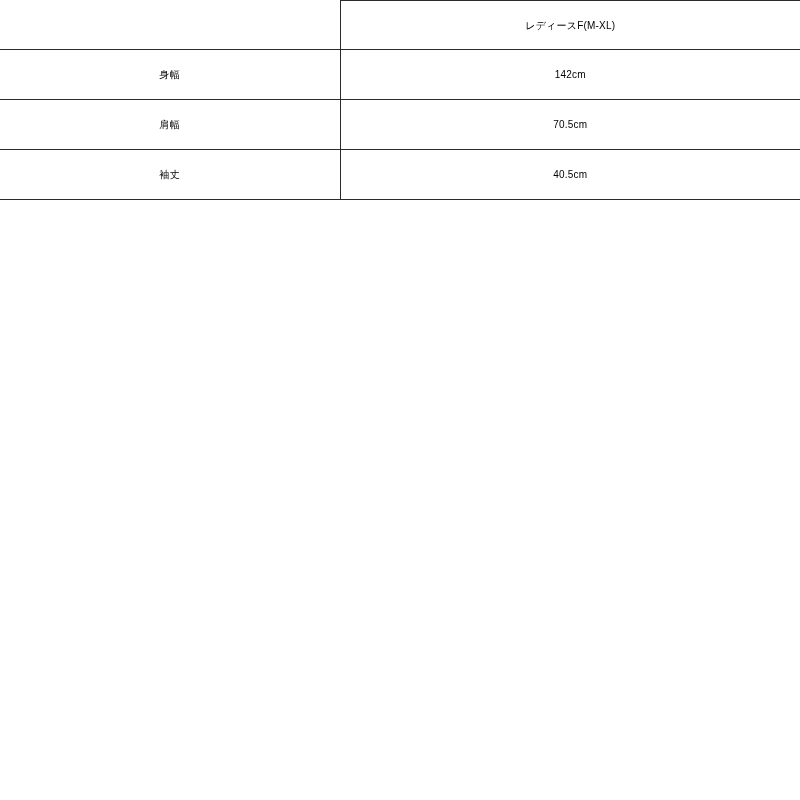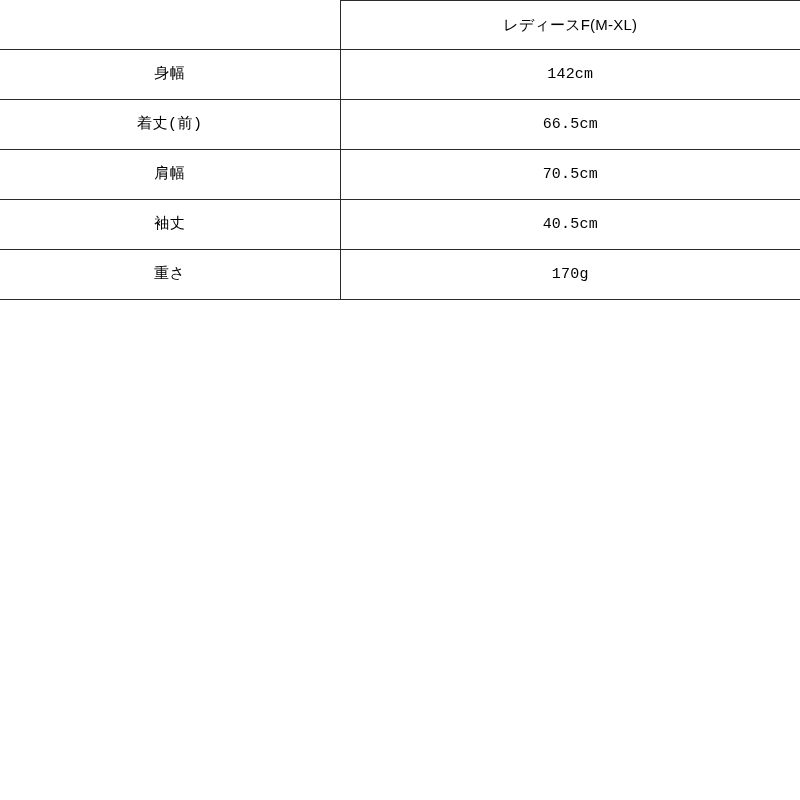--- a/index.html
+++ b/index.html
@@ -28,21 +28,21 @@
   table.size-table td, table.size-table th {
     border-top: 1px solid #2b2b2b;
     border-bottom: 1px solid #2b2b2b;
     border-right: 1px solid #2b2b2b;
     border-left: none;
     padding: 0;
     margin: 0;
     text-align: center;
     vertical-align: middle;
     font-weight: normal;
-    font-size: 15px;
+    font-size: 10px;
     line-height: 1.3;
   }
   table.size-table tr td:last-child,
   table.size-table tr th:last-child {
     border-right: none;
   }
   table.size-table tr:not(:first-child) td,
   table.size-table tr:not(:first-child) th {
     border-top: none;
   }
@@ -54,21 +54,20 @@
     font-weight: bold;
     font-size: 15px;
   }
   .head-row th.empty-cell {
     border-top: none;
     border-left: none;
     border-bottom-color: #2b2b2b;
   }
   .data-row td {
     height: 49px;
-    font-family: Liberation Mono, monospace;
   }
   .label-cell {
     letter-spacing: 0.5px;
   }
   .value-cell {
     letter-spacing: 0.2px;
   }
   .bottom-space {
     width: 800px;
     height: 357px;
@@ -87,31 +86,23 @@
     <tbody>
       <tr class="head-row">
         <th class="empty-cell"></th>
         <th class="value-cell">レディースF(M-XL)</th>
       </tr>
       <tr class="data-row">
         <td class="label-cell">身幅</td>
         <td class="value-cell">142cm</td>
       </tr>
       <tr class="data-row">
-        <td class="label-cell">着丈(前)</td>
-        <td class="value-cell">66.5cm</td>
-      </tr>
-      <tr class="data-row">
         <td class="label-cell">肩幅</td>
         <td class="value-cell">70.5cm</td>
       </tr>
       <tr class="data-row">
         <td class="label-cell">袖丈</td>
         <td class="value-cell">40.5cm</td>
       </tr>
-      <tr class="data-row">
-        <td class="label-cell">重さ</td>
-        <td class="value-cell">170g</td>
-      </tr>
     </tbody>
   </table>
   <div class="bottom-space"></div>
 </div>
 
 </body></html>

